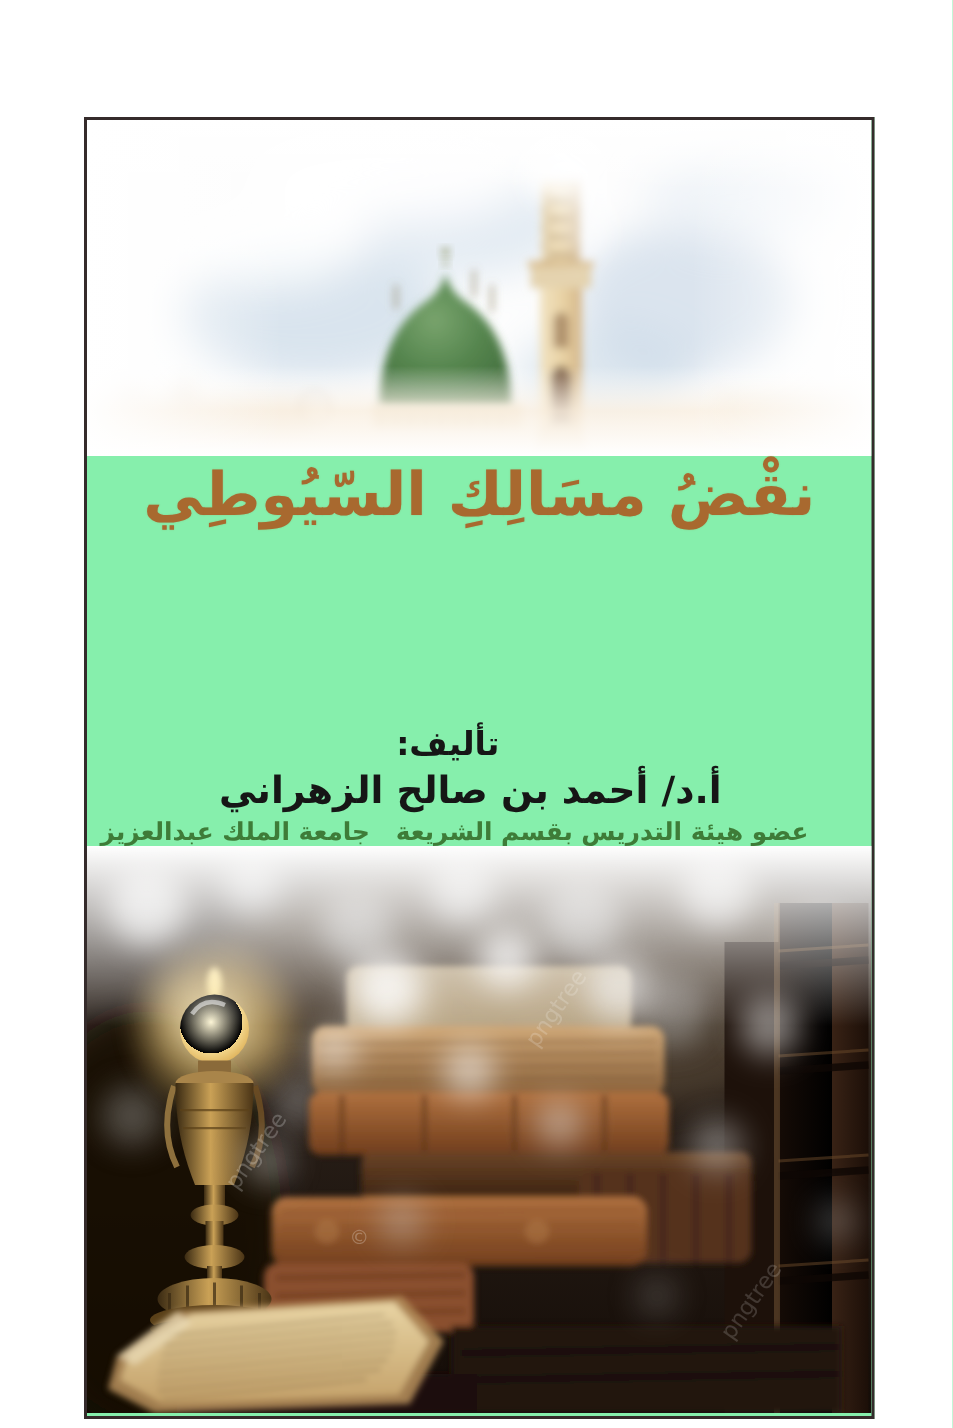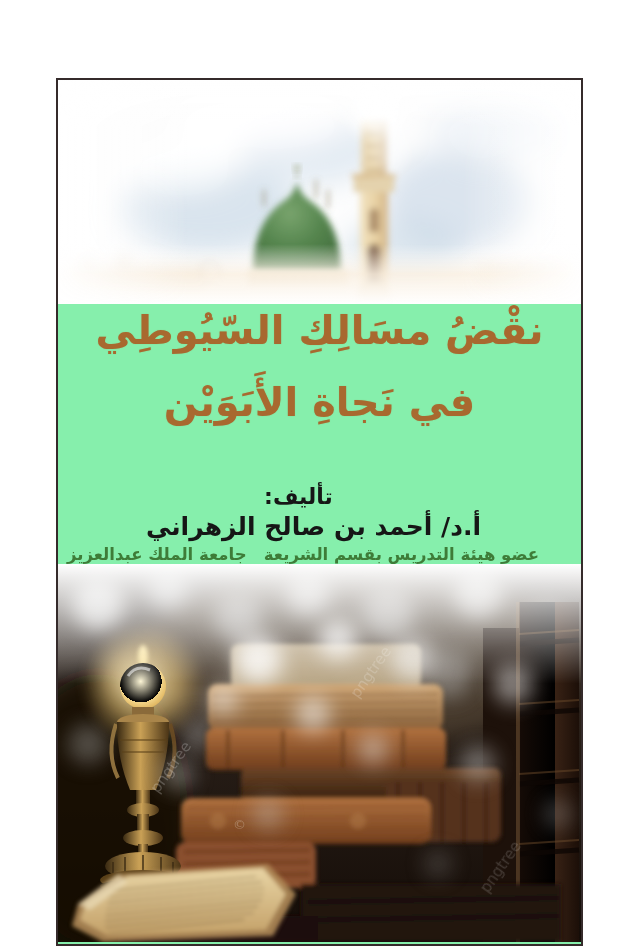--- a/index.html
+++ b/index.html
@@ -167,21 +167,20 @@
 
       <rect x="0" y="0" width="523" height="46" fill="url(#fadeTop)"></rect>
       <rect x="0" y="164" width="523" height="60" fill="url(#fadeBot)"></rect>
       <rect x="0" y="0" width="130" height="224" fill="url(#fadeL)"></rect>
       <rect x="403" y="0" width="120" height="224" fill="url(#fadeR)"></rect>
     </svg>
   </div>
 
   <div class="title-block" dir="rtl">
     <div>نقْضُ مسَالِكِ السّيُوطِي</div>
-    <div>في نَجاةِ الأَبَوَيْن</div>
   </div>
 
   <div class="byline-block" dir="rtl">
     <div class="byline-label">تأليف:</div>
     <div class="author-line">أ.د/ أحمد بن صالح الزهراني</div>
     <div class="affiliation-line">عضو هيئة التدريس بقسم الشريعة   جامعة الملك عبدالعزيز   بجدة</div>
   </div>
 
   <div class="books-area">
     <svg viewBox="0 0 523 378" width="523" height="378">

